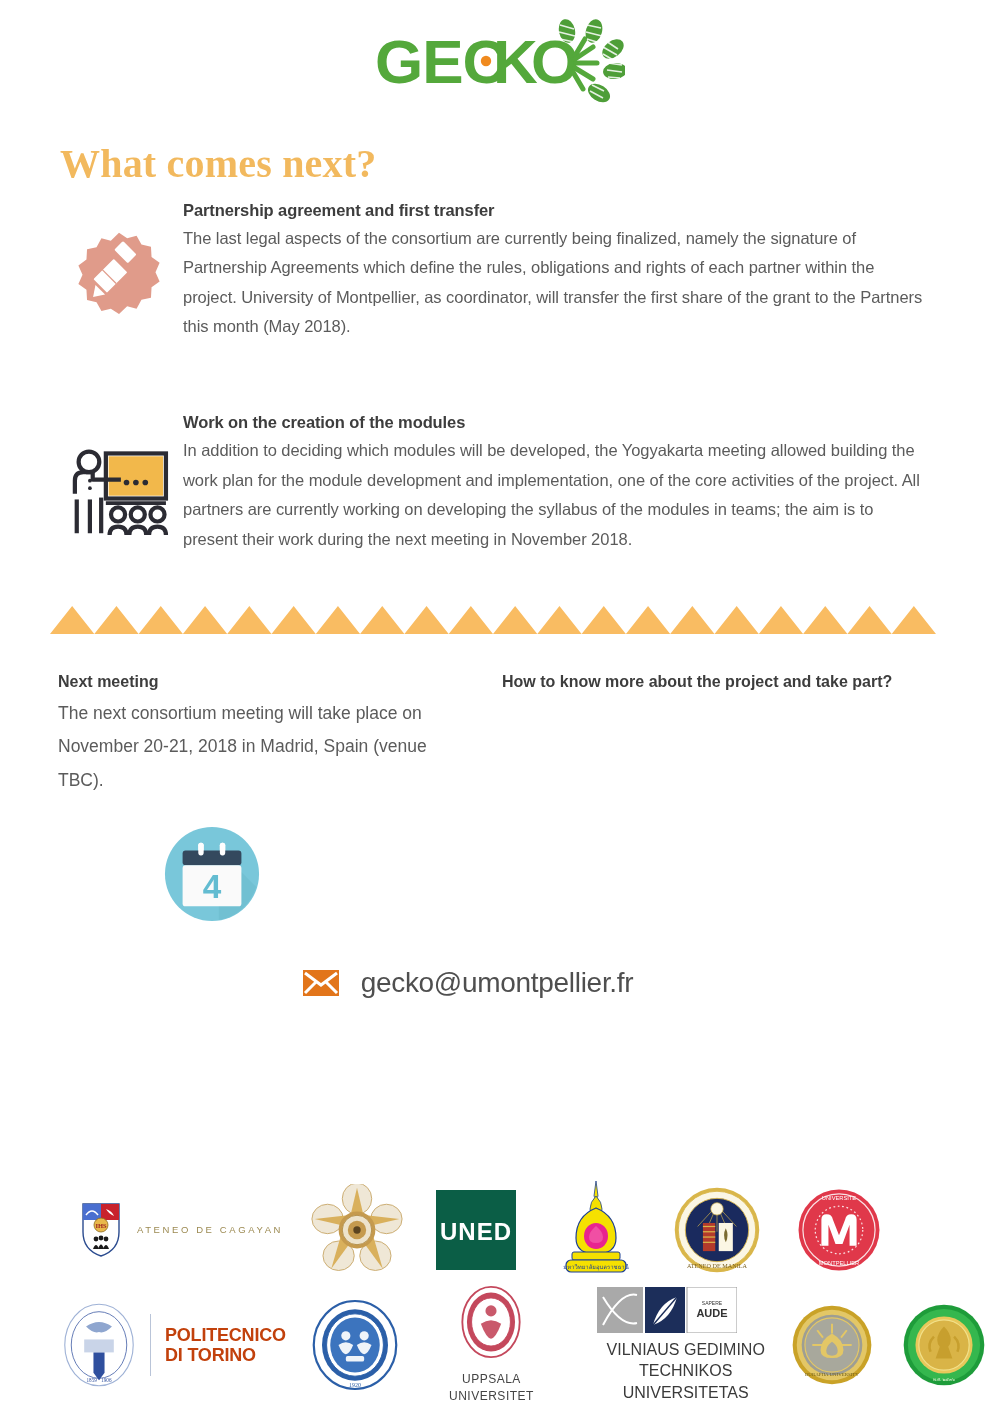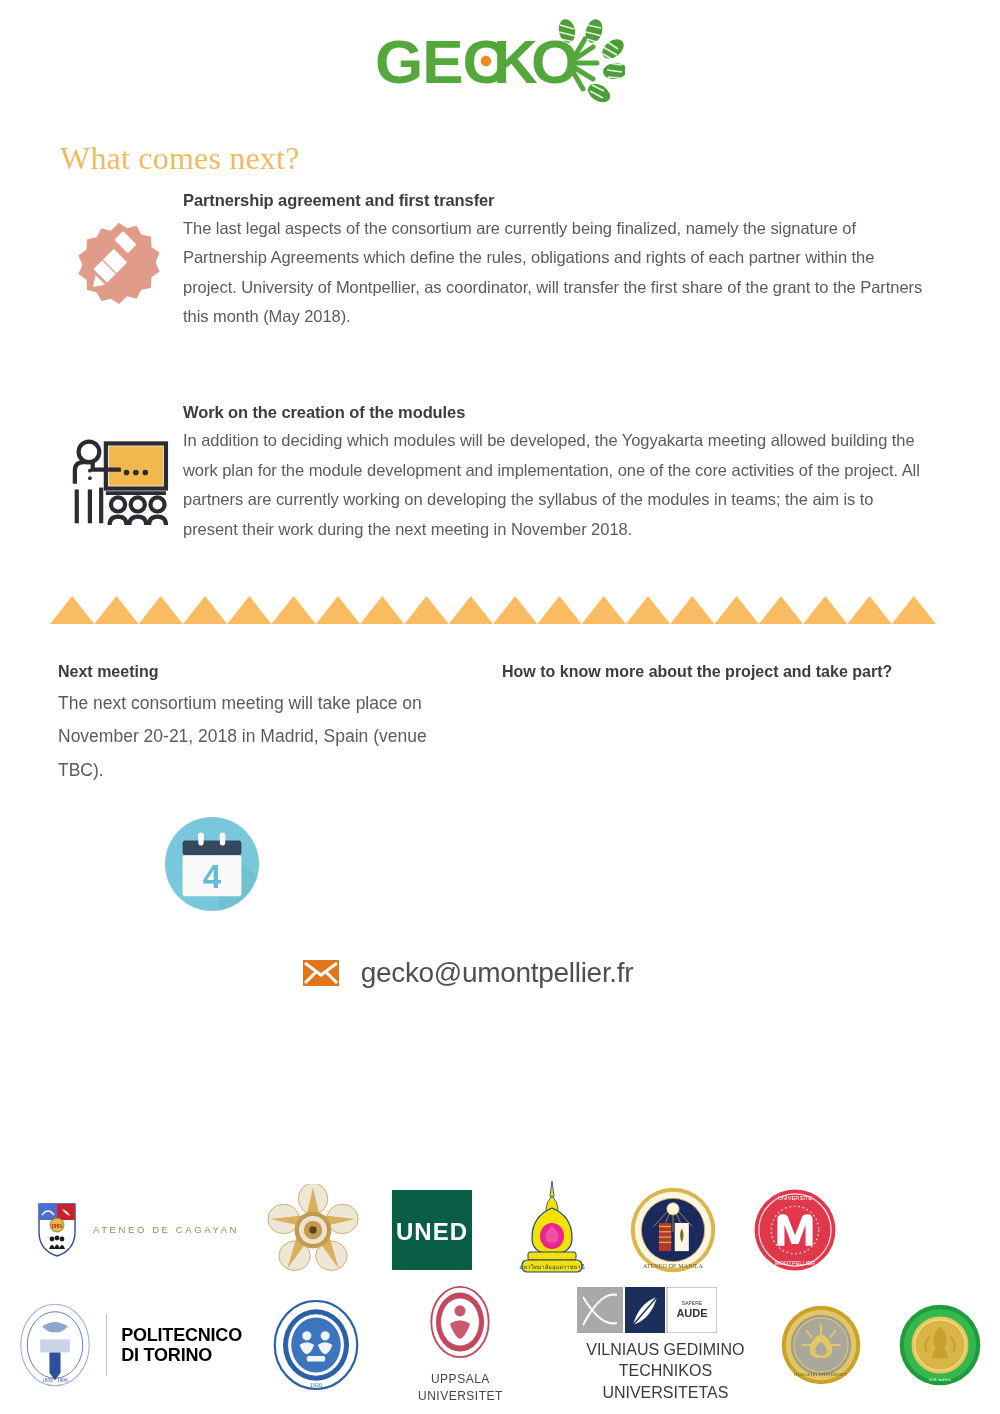--- a/index.html
+++ b/index.html
@@ -14,22 +14,22 @@
     overflow:hidden;
   }
 
   
   .logo-band { height:130px; display:flex; align-items:center; justify-content:center; }
   .gecko-logo { display:flex; align-items:center; justify-content:center; }
 
   
   .page-title {
     font-family:"Liberation Serif", serif;
-    font-size:32px;
-    font-weight:400;
+    font-size:40px;
+    font-weight:700;
     color:#F2B95E;
     margin:10px 0 0 60px;
     letter-spacing:.2px;
   }
 
   
   .block { display:flex; align-items:flex-start; margin:22px 0 0 0; padding:0 70px 0 55px; }
   .block .icon-cell { width:128px; flex:0 0 128px; display:flex; align-items:center; justify-content:center; }
   .block .text-cell { flex:1 1 auto; padding-right:0; }
 
@@ -60,21 +60,21 @@
   .col-body { font-size:17.5px; line-height:1.92; color:#5b5b5b; margin:0; }
 
   .cal-wrap { display:flex; justify-content:center; margin-top:28px; padding-right:84px; }
 
   
   .email-row { display:flex; align-items:center; justify-content:center; margin-top:44px; padding-right:64px; }
   .email-icon { margin-right:22px; display:flex; }
   .email-text { font-size:28px; color:#4f4f4f; letter-spacing:-.3px; }
 
   
-  .logos { position:absolute; left:0; top:1178px; width:1000px; }
+  .logos { position:absolute; left:0; top:1178px; width:1000px;padding-left:44px; }
   .logo-row { display:flex; align-items:center; }
   .logo-row.r1 { height:104px; padding-left:22px; }
   .logo-row.r2 { height:118px; padding-left:18px; margin-top:4px; }
   .logo-item { display:flex; align-items:center; justify-content:center; }
   .logo-item .cap { font-size:9px; color:#444; text-align:center; line-height:1.25; font-family:"Liberation Sans", sans-serif; }
   .stack { display:flex; flex-direction:column; align-items:center; }
 </style>
 </head>
 <body>
 
@@ -329,21 +329,21 @@
     <div class="logo-item" style="width:226px">
       <svg width="74" height="86" viewBox="0 0 80 92">
         <ellipse cx="40" cy="46" rx="37" ry="44" fill="#ffffff" stroke="#9FB2D6" stroke-width="1.2"></ellipse>
         <ellipse cx="40" cy="46" rx="30" ry="36" fill="none" stroke="#2F4F9E" stroke-width="0.8"></ellipse>
         <path d="M26 26 q14 -10 28 0 q-8 8 -14 6 q-6 2 -14 -6z" fill="#8FA6CF"></path>
         <path d="M24 40 h32 v14 h-32z" fill="#C9D4E8"></path>
         <path d="M34 54 h12 v22 l-6 8 l-6 -8z" fill="#2F4F9E"></path>
         <text x="40" y="86" text-anchor="middle" font-size="5.6" fill="#2F4F9E" font-family="Liberation Serif, serif">1859 · 1906</text>
       </svg>
       <div style="width:1px;height:62px;background:#b9c4d8;margin:0 14px;"></div>
-      <span style="font-size:18px;font-weight:bold;color:#000000;line-height:1.12;letter-spacing:-.2px;white-space:pre-line;">POLITECNICO
+      <span style="font-size:18px;font-weight:bold;color:#c2410c;line-height:1.12;letter-spacing:-.2px;white-space:pre-line;">POLITECNICO
 DI TORINO</span>
     </div>
 
     <div class="logo-item" style="width:148px">
       <svg width="88" height="92" viewBox="0 0 96 100">
         <ellipse cx="48" cy="50" rx="45" ry="48" fill="#ffffff" stroke="#2B5FA8" stroke-width="2.4"></ellipse>
         <ellipse cx="48" cy="50" rx="36" ry="39" fill="#2B5FA8"></ellipse>
         <ellipse cx="48" cy="50" rx="31" ry="34" fill="#ffffff" stroke="#2B5FA8" stroke-width="1"></ellipse>
         <ellipse cx="48" cy="50" rx="27" ry="30" fill="#3C74BE"></ellipse>
         <g fill="#ffffff" opacity=".92">

